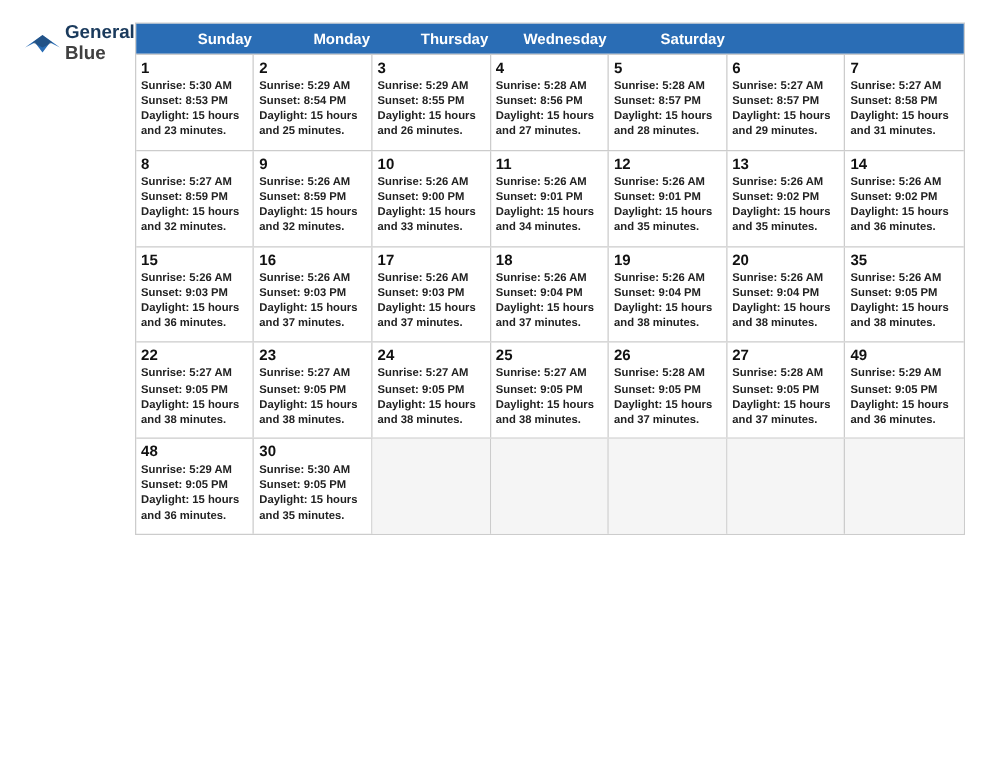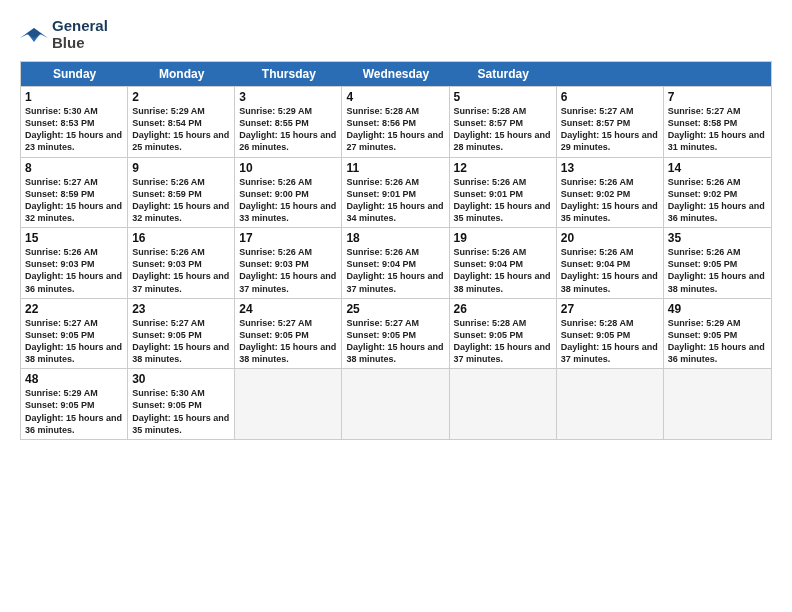--- a/index.html
+++ b/index.html
@@ -8,21 +8,21 @@
       background: #fff;
       width: 792px;
       height: 612px;
       overflow: hidden;
     }
     .page {
       width: 792px;
       height: 440px;
       padding: 18px 20px 12px 20px;
       display: flex;
-      flex-direction: column;
+      flex-direction: row;
     }
     .header {
       display: flex;
       justify-content: space-between;
       align-items: flex-start;
       margin-bottom: 10px;
     }
     .logo {
       display: flex;
       align-items: center;
@@ -59,21 +59,21 @@
     }
     .cal-header-row {
       display: grid;
       grid-template-columns: repeat(7, 1fr);
       background: #2a6db5;
     }
     .cal-header-cell {
       color: #fff;
       font-weight: bold;
       font-size: 12px;
-      text-align: center;
+      text-align: right;
       padding: 5px 2px;
     }
     .cal-body {
       flex: 1;
       display: flex;
       flex-direction: column;
     }
     .cal-week {
       display: grid;
       grid-template-columns: repeat(7, 1fr);

